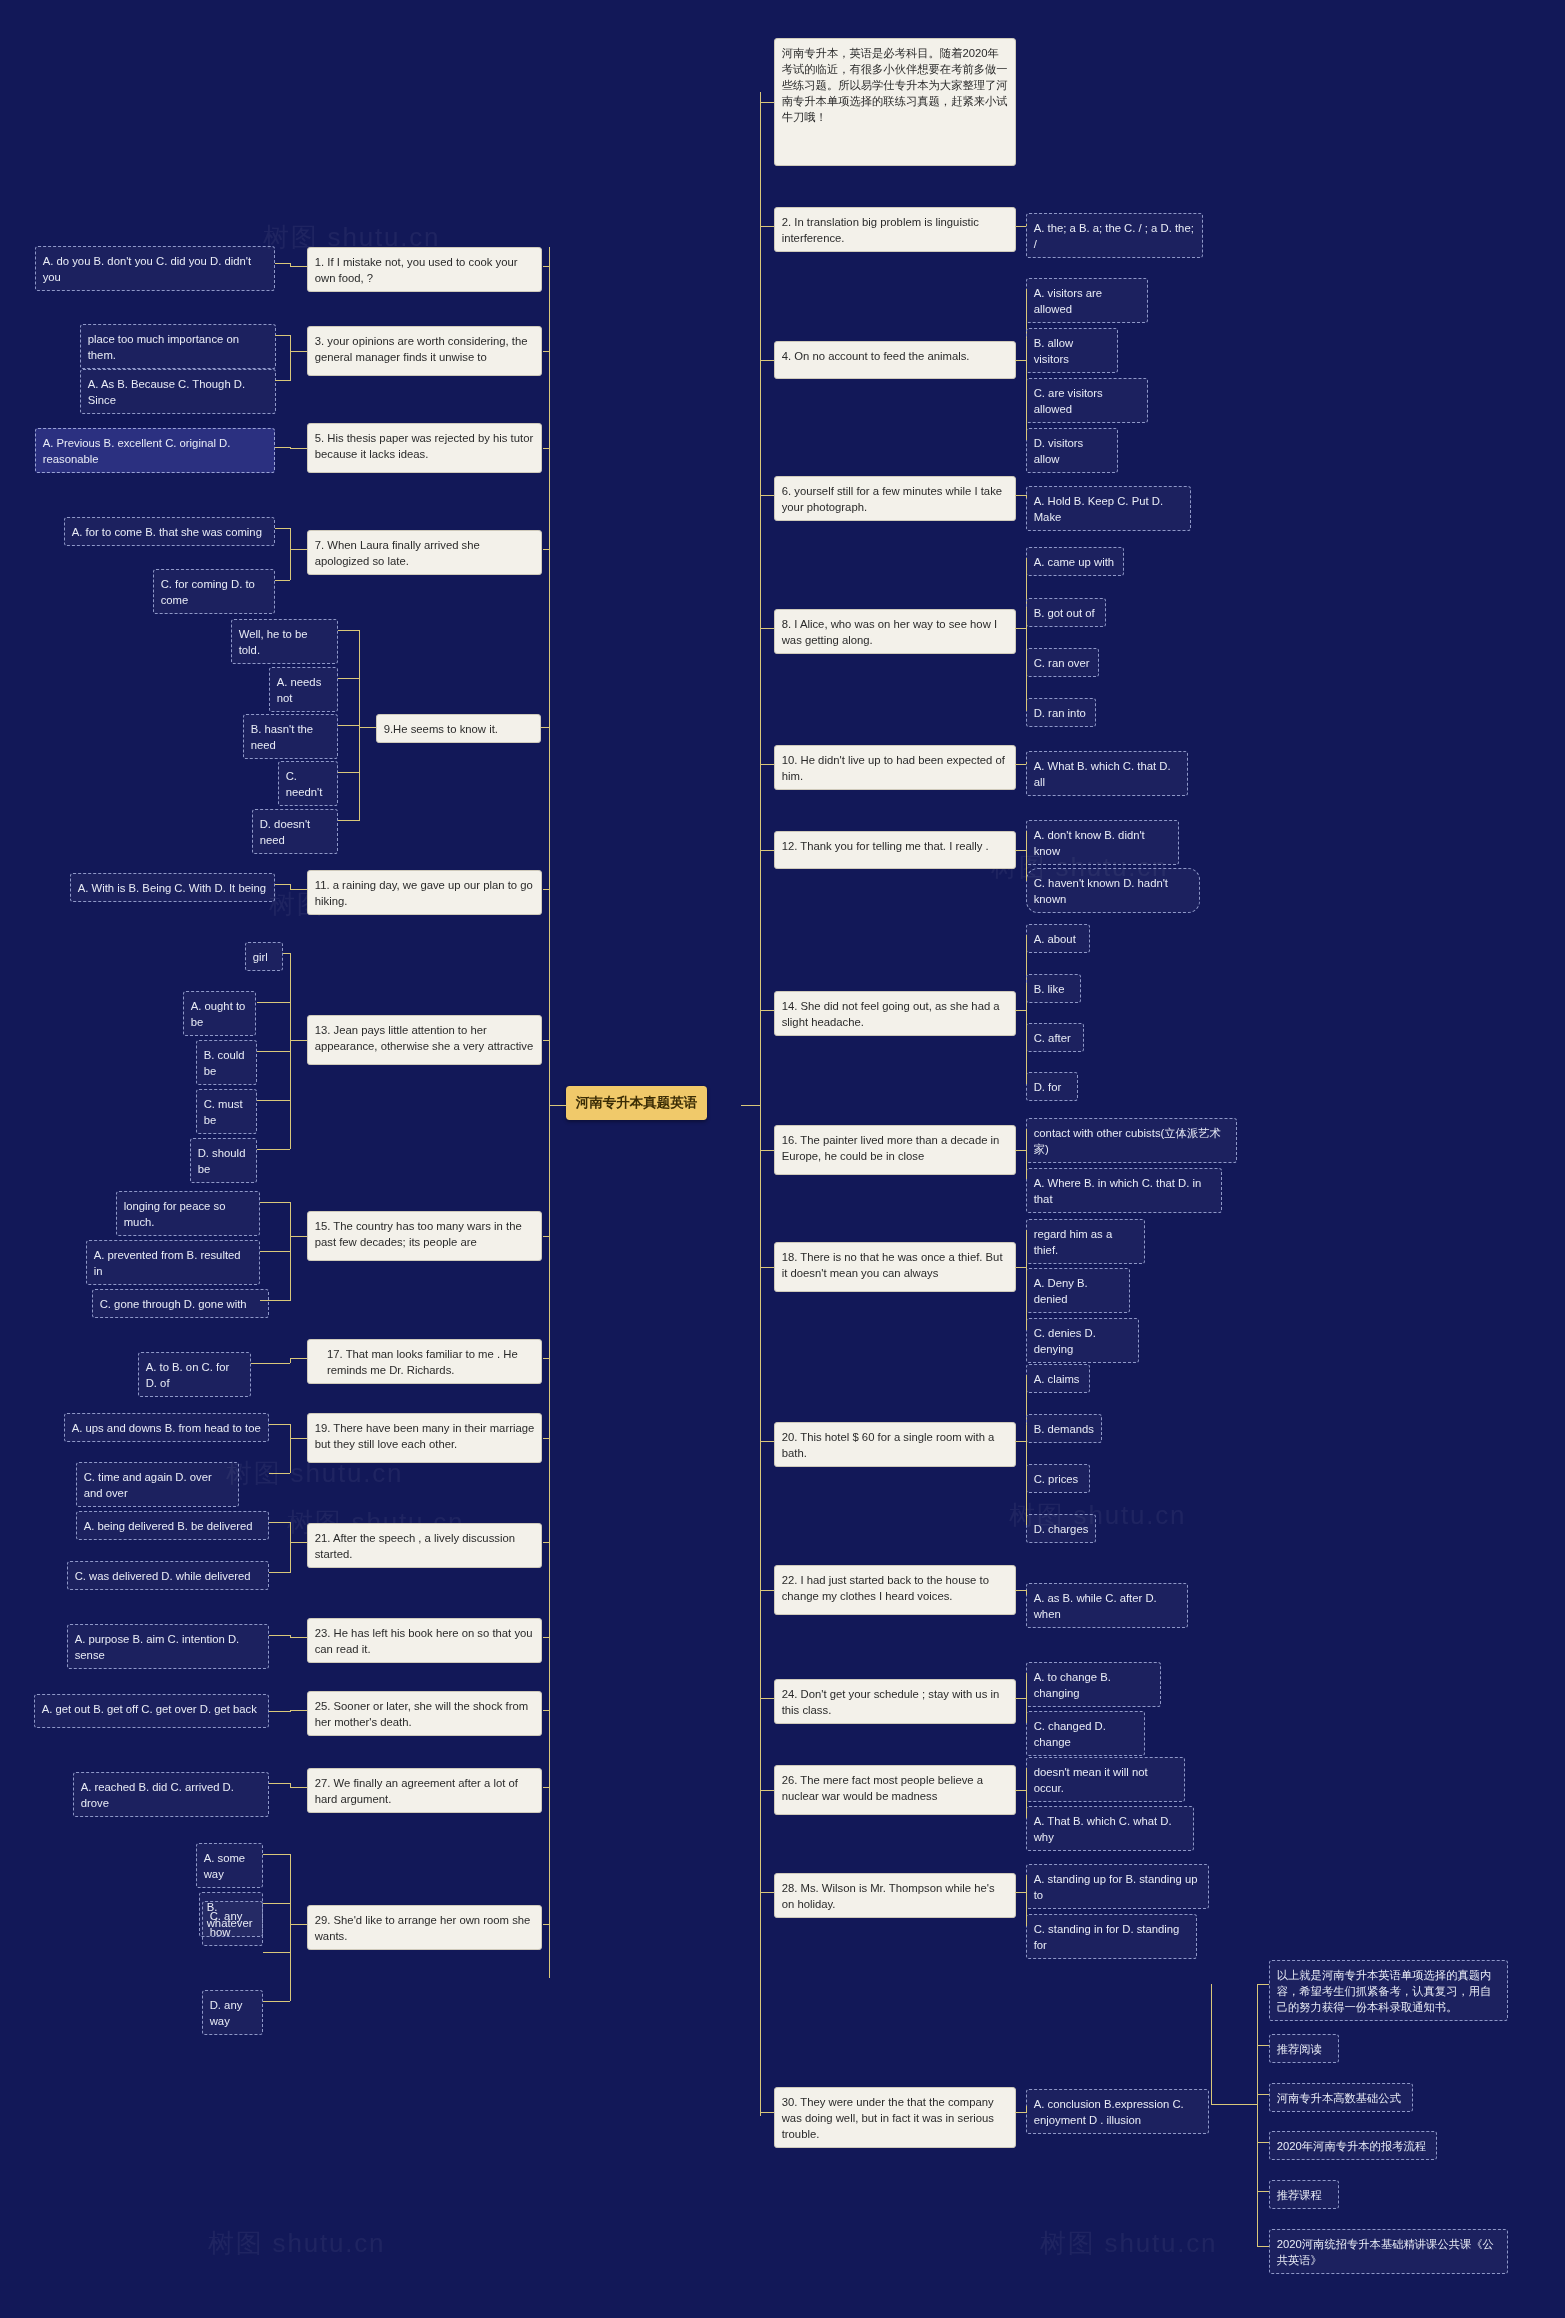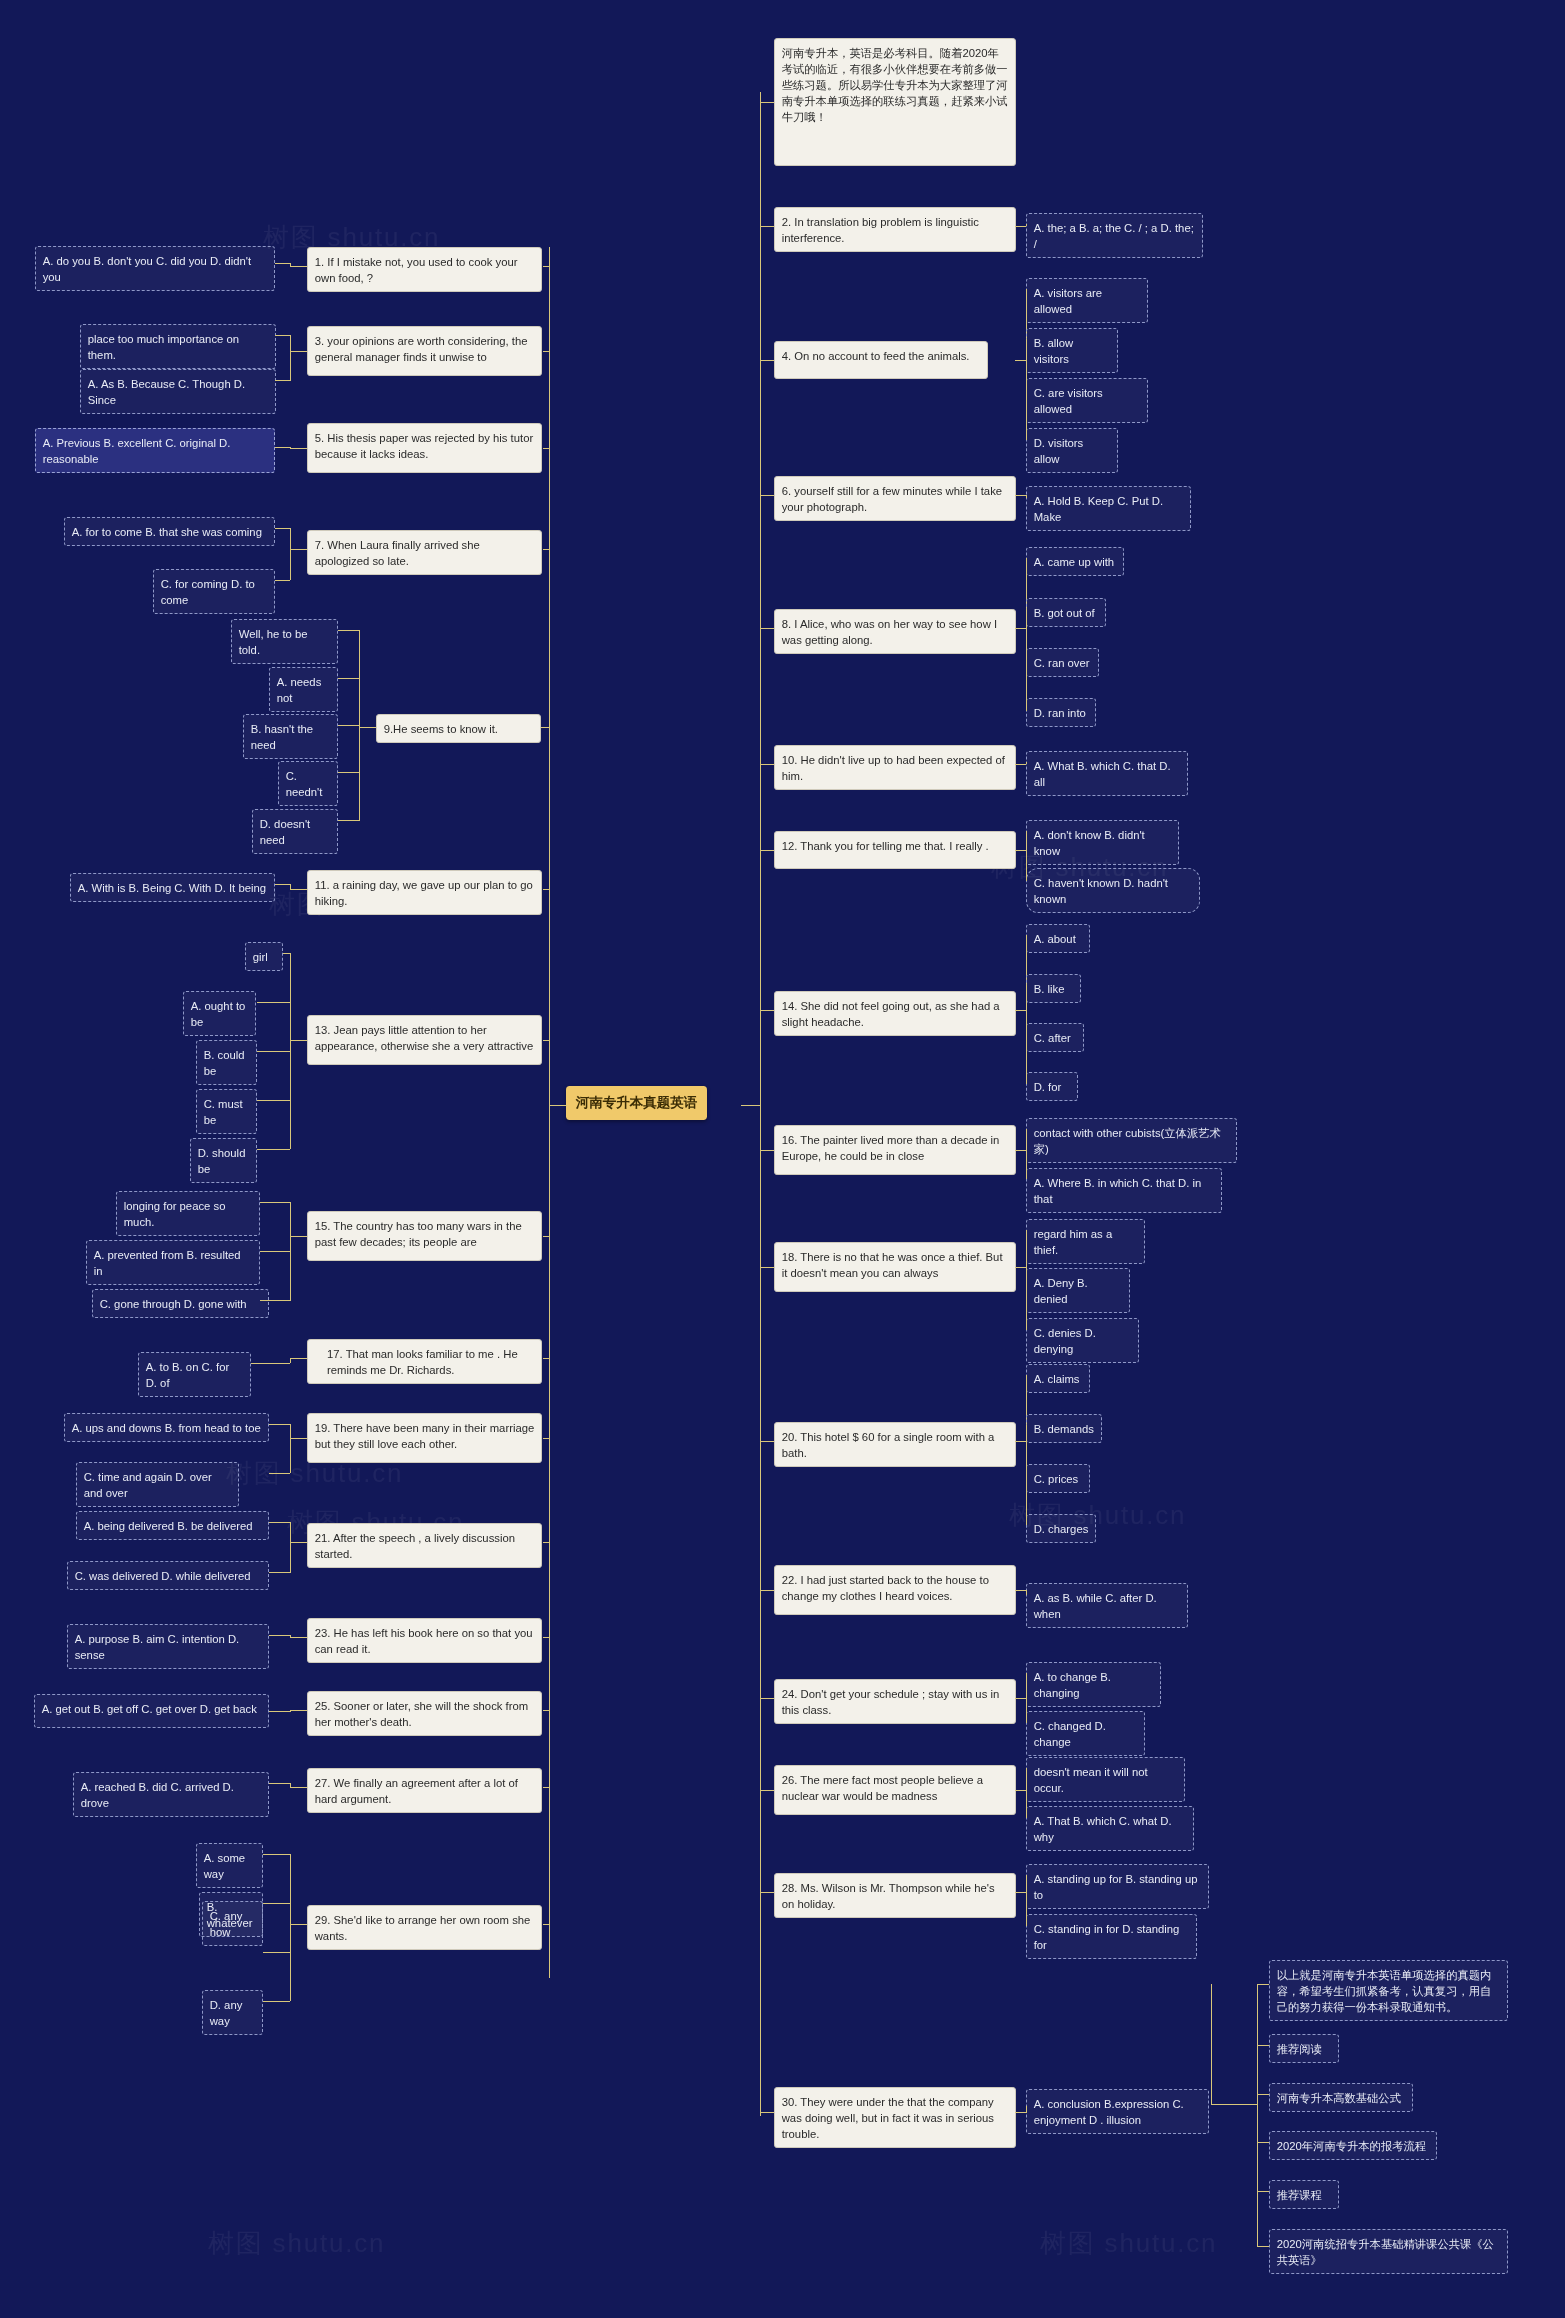--- a/index.html
+++ b/index.html
@@ -193,21 +193,21 @@
     <div class="line h" style="left: 263px; top: 2001px; width: 27px; height: 0.6px;"></div>
     <div class="line h" style="left: 290px; top: 1924px; width: 17px; height: 0.6px;"></div>
     <div class="node solid" style="left: 774px; top: 38px; width: 242px; min-height: 128px;">河南专升本，英语是必考科目。随着2020年考试的临近，有很多小伙伴想要在考前多做一些练习题。所以易学仕专升本为大家整理了河南专升本单项选择的联练习真题，赶紧来小试牛刀哦！</div>
     <div class="line h" style="left: 760px; top: 102px; width: 14px; height: 0.6px;"></div>
     <div class="node solid" style="left: 774px; top: 207px; width: 242px; min-height: 38px;">2. In translation big problem is linguistic interference.</div>
     <div class="line h" style="left: 760px; top: 226px; width: 14px; height: 0.6px;"></div>
     <div class="node" style="left: 1026px; top: 213px; width: 177px; min-height: 22px;">A. the; a B. a; the C. / ; a D. the; /</div>
     <div class="line v" style="left: 1026px; top: 224px; width: 0.6px; height: 2.4px;"></div>
     <div class="line h" style="left: 1015px; top: 226px; width: 11px; height: 0.6px;"></div>
     <div class="line h" style="left: 1026px; top: 224px; width: 0px; height: 0.6px;"></div>
-    <div class="node solid" style="left: 774px; top: 341px; width: 214px; min-height: 38px;">4. On no account to feed the animals.</div>
+    <div class="node solid" style="left: 774px; top: 341px; width: 242px; min-height: 38px;">4. On no account to feed the animals.</div>
     <div class="line h" style="left: 760px; top: 360px; width: 14px; height: 0.6px;"></div>
     <div class="node" style="left: 1026px; top: 278px; width: 122px; min-height: 22px;">A. visitors are allowed</div>
     <div class="line v" style="left: 1026px; top: 289px; width: 0.6px; height: 71px;"></div>
     <div class="line h" style="left: 1015px; top: 360px; width: 11px; height: 0.6px;"></div>
     <div class="line h" style="left: 1026px; top: 289px; width: 0px; height: 0.6px;"></div>
     <div class="node" style="left: 1026px; top: 328px; width: 92px; min-height: 22px;">B. allow visitors</div>
     <div class="line v" style="left: 1026px; top: 339px; width: 0.6px; height: 21px;"></div>
     <div class="line h" style="left: 1015px; top: 360px; width: 11px; height: 0.6px;"></div>
     <div class="line h" style="left: 1026px; top: 339px; width: 0px; height: 0.6px;"></div>
     <div class="node" style="left: 1026px; top: 378px; width: 122px; min-height: 22px;">C. are visitors allowed</div>

